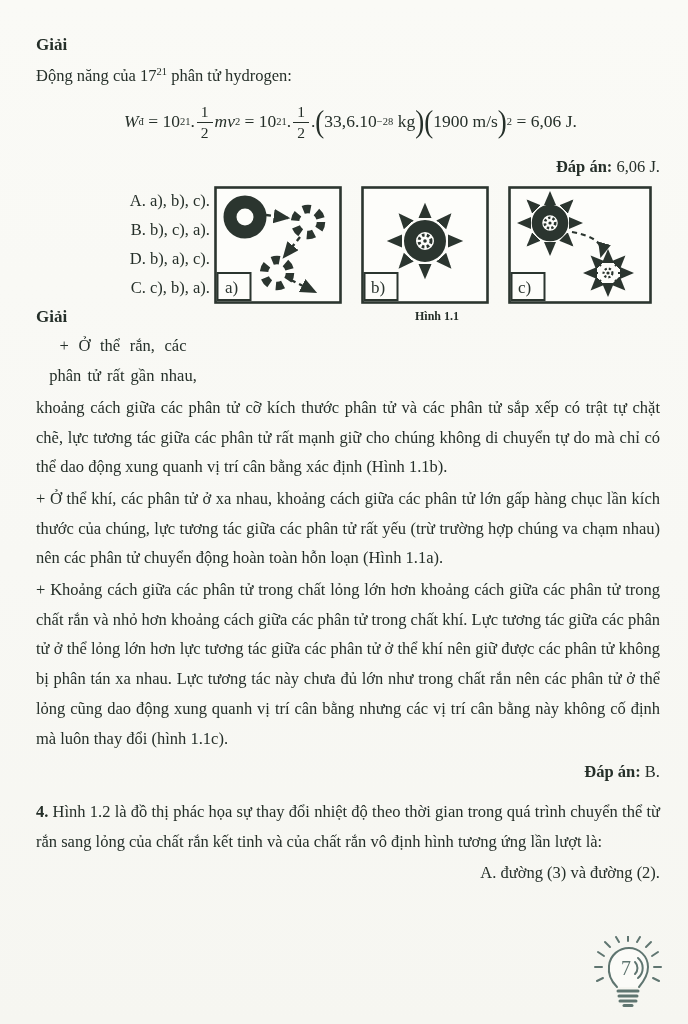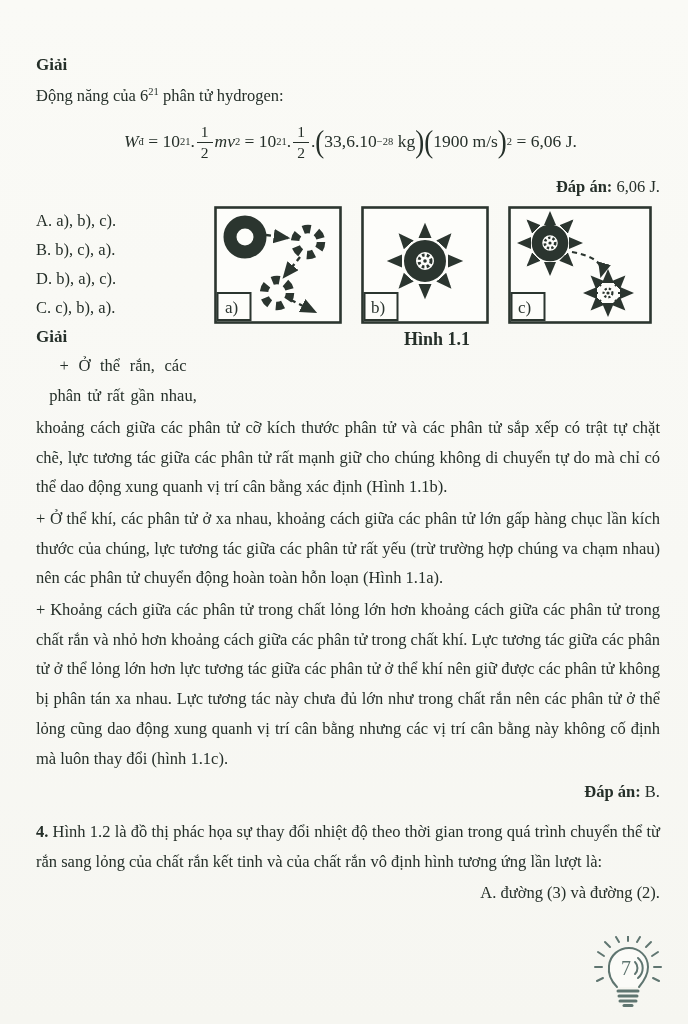--- a/index.html
+++ b/index.html
@@ -8,21 +8,21 @@
     background:#f7f7f3;
     font-family:"Liberation Serif","DejaVu Serif",serif;
     color:#252f29;
     overflow:hidden;
     position:relative;
   }
   .page {
     position:relative;
     width:688px; height:1024px;
     background:linear-gradient(180deg,#fafaf6 0%,#f8f8f4 55%,#f6f6f1 100%);
-    padding:50px 28px 0 36px;
+    padding:30px 28px 0 36px;
   }
   .txt { font-size:16.5px; line-height:1.8; text-align:justify; }
   b, .bold { font-weight:bold; }
   .heading { font-size:17px; font-weight:bold; line-height:1.8; text-align:left; }
   sup { font-size:10.5px; vertical-align:super; line-height:0; }
   sub { font-size:10.5px; vertical-align:sub; line-height:0; }
   .it { font-style:italic; }
 
   
   .formula {
@@ -36,41 +36,41 @@
   }
   .frac { display:inline-flex; flex-direction:column; align-items:center; vertical-align:middle; margin:0 2px; font-size:15.5px; }
   .frac .den { border-top:1.4px solid #252f29; padding:0 4px; }
   .frac .num { padding:0 4px; }
   .bigp { font-size:27px; font-weight:300; line-height:1; transform:scaleY(1.15); display:inline-block; }
 
   
   .q-para { margin-top:10px; }
   .row { display:flex; margin-top:4px; }
   .leftcol { width:174px; flex:none; }
-  .leftcol .opt { line-height:29px; font-size:16.5px; text-align:left; }
+  .leftcol .opt { line-height:29px; font-size:16.5px; text-align:right; }
   .leftcol .heading { line-height:29px; }
   .narrow { font-size:16.5px; line-height:30px; text-align:center; word-spacing:5.5px; }
   .rightcol { flex:1; padding-left:4px; }
   .figs { display:flex; gap:19px; align-items:flex-start; }
-  .figcap { text-align:center; font-weight:bold; font-size:18px; margin-top:5px; }
+  .figcap { text-align:center; font-weight:bold; font-size:12px; margin-top:5px; }
   .para { margin-top:2px; }
   .ans { margin-top:4px; text-align:right; }
 
   .bulb-wrap { position:absolute; right:22px; bottom:8px; width:76px; height:80px; }
 
   svg text { font-family:"Liberation Serif","DejaVu Serif",serif; }
 </style>
 </head>
 <body>
 
 <div class="page">
 
   <div class="heading">Giải</div>
 
-  <div class="txt"><span>Động năng của 6</span><sup>21</sup><span> phân tử hydrogen:</span></div>
+  <div class="txt"><span>Động năng của 17</span><sup>21</sup><span> phân tử hydrogen:</span></div>
 
   <div class="formula"><span class="it">W</span><sub>đ</sub><span> = 10</span><sup>21</sup><span>.</span><span class="frac"><span class="num">1</span><span class="den">2</span></span><span class="it">mv</span><sup>2</sup><span> = 10</span><sup>21</sup><span>.</span><span class="frac"><span class="num">1</span><span class="den">2</span></span><span>.</span><span class="bigp">(</span><span>33,6.10</span><sup>−28</sup><span> kg</span><span class="bigp">)</span><span class="bigp">(</span><span>1900 m/s</span><span class="bigp">)</span><sup>2</sup><span> = 6,06 J.</span></div>
 
   <div class="txt ans"><b>Đáp án:</b><span> 6,06 J.</span></div>
 
 
   <div class="row">
     <div class="leftcol">
       <div class="opt"><span>A.</span><span> a), b), c).</span></div>
       <div class="opt"><span>B.</span><span> b), c), a).</span></div>

